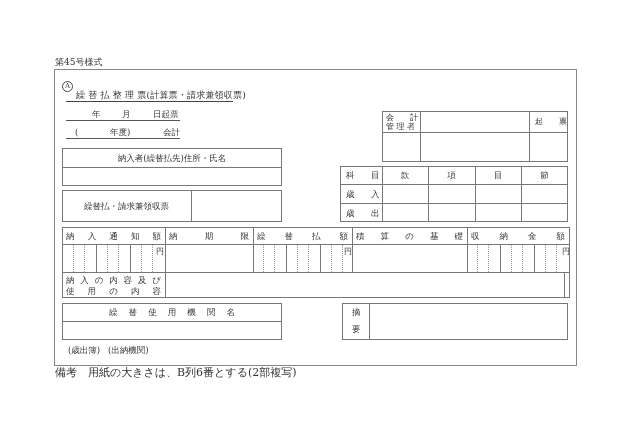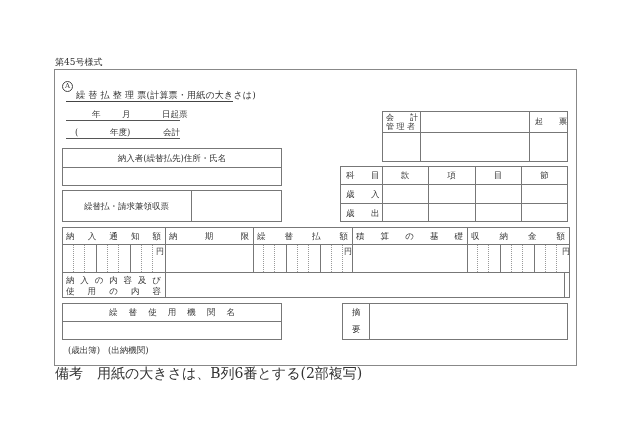--- a/index.html
+++ b/index.html
@@ -18,26 +18,26 @@
 <body>
 
 <div class="t" style="left:55px;top:57px;font-size:9px;">第45号様式</div>
 
 <div class="box" style="left:54px;top:69px;width:523px;height:297px;border-color:#888;"></div>
 
 <div class="abs" style="left:62px;top:81px;width:9px;height:9px;border:1px solid #444;border-radius:50%;font-size:7px;line-height:9px;text-align:center;">
   <span>A</span>
 </div>
 
-<div class="t" style="left:76px;top:90px;font-size:9px;letter-spacing:0.2px;">繰 替 払 整 理 票(計算票・用紙の大きさは)</div>
+<div class="t" style="left:76px;top:90px;font-size:9px;letter-spacing:0.2px;">繰 替 払 整 理 票(計算票・請求兼領収票)</div>
 <div class="ul" style="left:66px;top:101px;width:167px;"></div>
 
 <div class="t" style="left:92px;top:109px;">年</div>
 <div class="t" style="left:122px;top:109px;">月</div>
-<div class="t" style="left:162px;top:109px;">日起票</div>
+<div class="t" style="left:153px;top:109px;">日起票</div>
 <div class="hl" style="left:66px;top:120px;width:114px;border-color:#555;"></div>
 
 <div class="t" style="left:75px;top:127px;">(</div>
 <div class="t" style="left:110px;top:127px;">年度)</div>
 <div class="t" style="left:163px;top:127px;">会計</div>
 <div class="hl" style="left:66px;top:138px;width:114px;border-color:#555;"></div>
 
 <div class="box" style="left:382px;top:111px;width:186px;height:51px;"></div>
 <div class="hl" style="left:382px;top:132px;width:186px;"></div>
 <div class="vl" style="left:420px;top:111px;height:51px;"></div>
@@ -203,13 +203,13 @@
 
 <div class="box" style="left:342px;top:303px;width:226px;height:37px;"></div>
 <div class="vl" style="left:369px;top:303px;height:37px;"></div>
 <div class="t" style="left:352px;top:307px;">摘</div>
 <div class="t" style="left:352px;top:324px;">要</div>
 <div class="abs" style="left:370px;top:304px;width:197px;height:35px;"></div>
 
 <div class="t" style="left:68px;top:345px;">(歳出簿)</div>
 <div class="t" style="left:108px;top:345px;">(出納機関)</div>
 
-<div class="t" style="left:55px;top:368px;font-size:14px;">備考　用紙の大きさは、B列6番とする(2部複写)</div>
+<div class="t" style="left:55px;top:368px;font-size:11px;">備考　用紙の大きさは、B列6番とする(2部複写)</div>
 
 </body></html>

